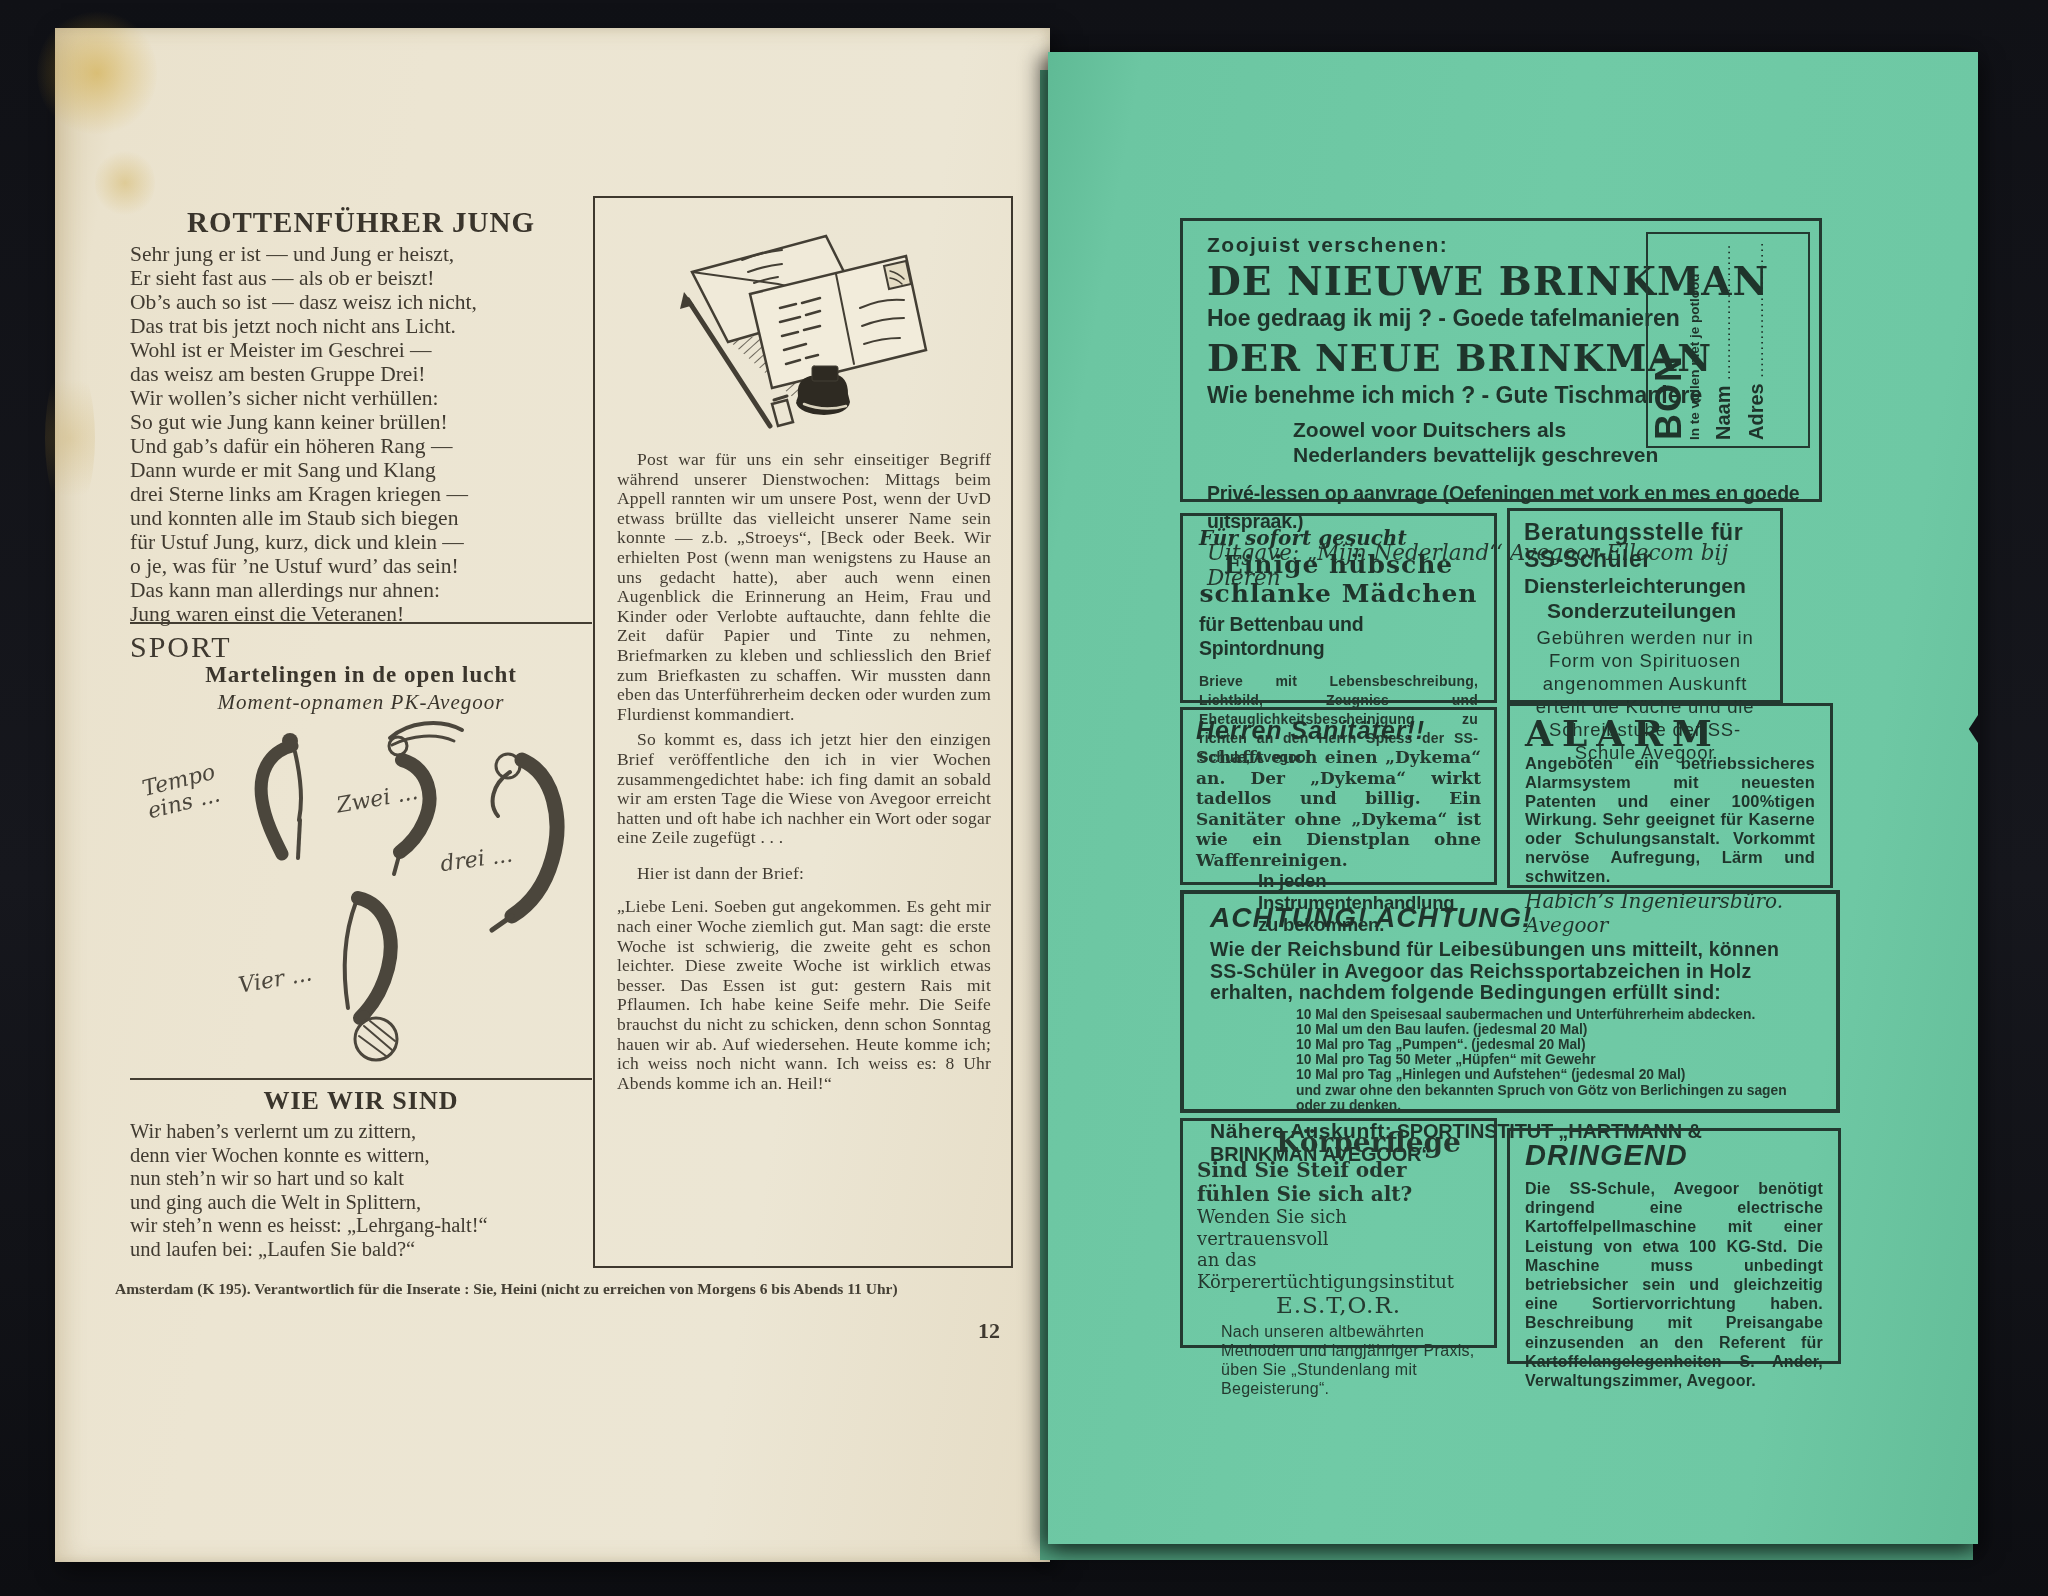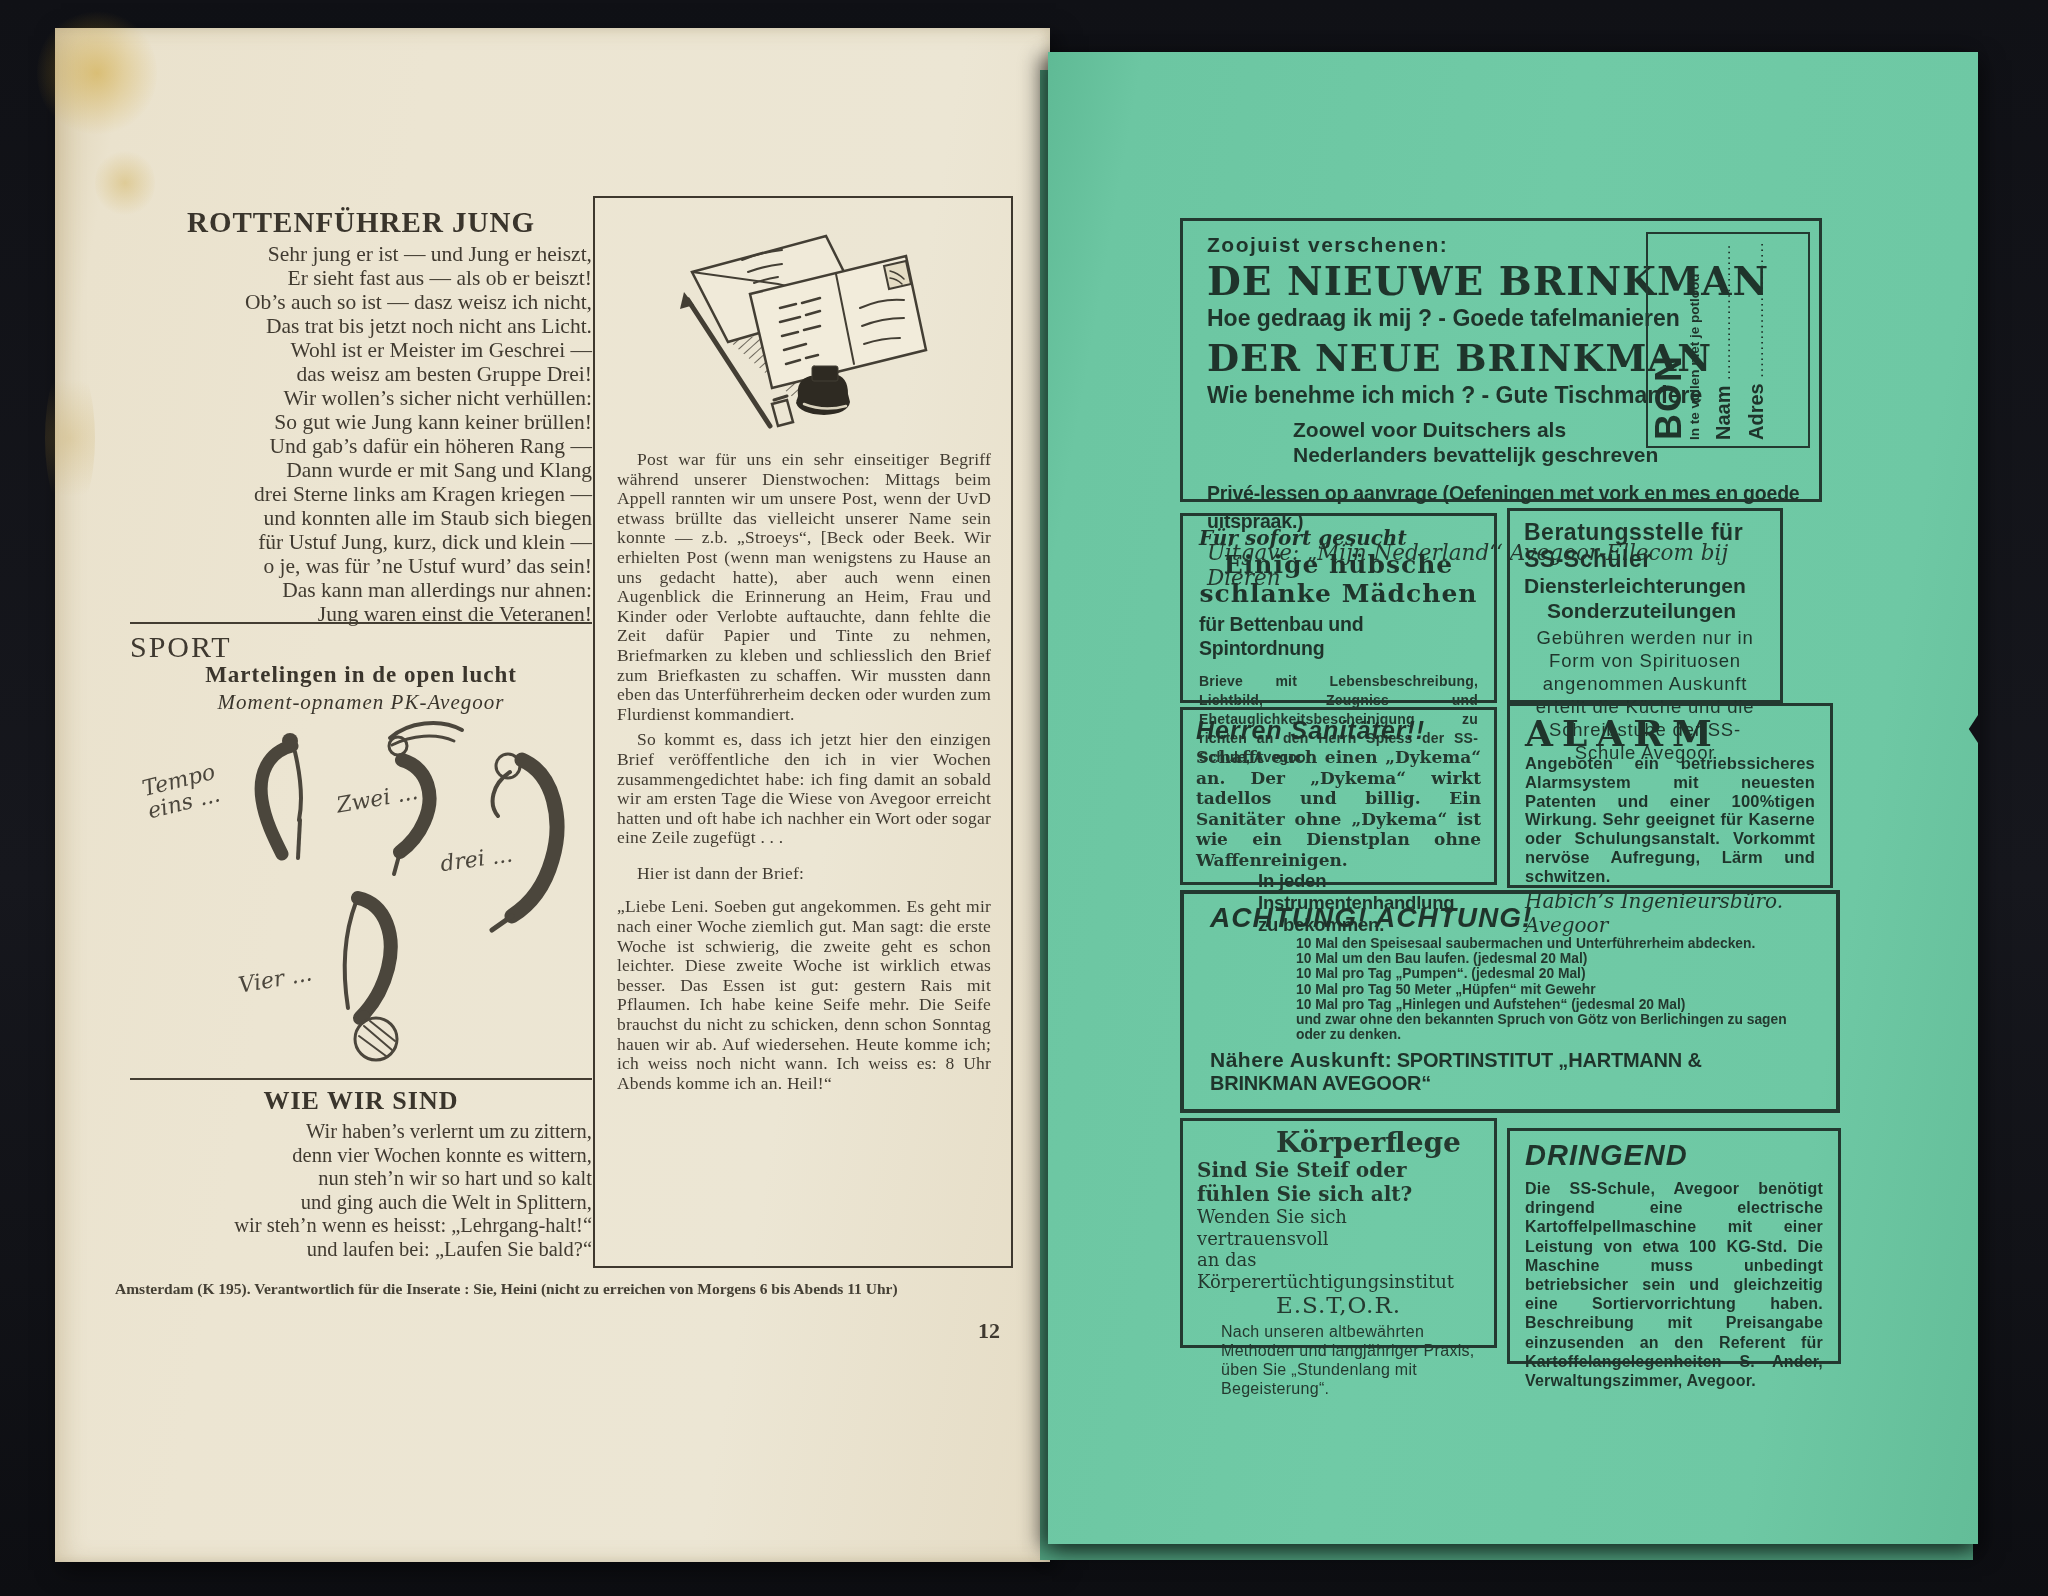--- a/index.html
+++ b/index.html
@@ -20,21 +20,21 @@
   .rule{position:absolute;left:75px;width:462px;border-top:2.5px solid #433d32;}
   #rule1{top:594px;}
   #sport-heading{position:absolute;left:75px;top:602px;font-size:30px;letter-spacing:2px;color:#3f3930;}
   #sport-sub1{top:634px;font-size:23px;}
   #sport-sub2{top:662px;font-size:21px;font-style:italic;font-weight:normal;}
   #figures{position:absolute;left:85px;top:680px;width:452px;height:366px;}
   .fig-label{position:absolute;font-family:"DejaVu Serif",serif;font-style:italic;font-size:22px;color:#4b463c;width:92px;line-height:1.05;}
   #rule2{top:1050px;}
   #poem2-title{top:1058px;font-size:26px;}
   #poem2{top:1092px;font-size:20.5px;line-height:23.5px;color:#413b31;}
-  .poem .line{white-space:nowrap;text-align:right;}
+  .poem .line{white-space:nowrap;}
   
   #post-box{position:absolute;left:538px;top:168px;width:420px;height:1072px;border:2.5px solid #3e382e;box-sizing:border-box;padding:6px 20px 0 22px;}
   #letters-illustration{display:block;margin:4px auto 10px auto;}
   .post-par{font-size:17.5px;line-height:19.6px;text-align:justify;color:#413b31;letter-spacing:.2px;}
   .indent{text-indent:20px;}
   #post-p2{margin-top:6px;}
   #post-p3{margin-top:16px;text-align:left;}
   #letter-par{margin-top:14px;}
   #imprint{position:absolute;left:60px;top:1252px;width:902px;font-size:15.5px;line-height:17.5px;font-weight:bold;color:#454035;font-family:"Liberation Serif",serif;}
   #page-number{position:absolute;left:770px;top:1290px;width:175px;text-align:right;font-size:22px;font-weight:bold;color:#3f3930;}
@@ -288,20 +288,21 @@
     </div>
 
     <div class="ad" id="ad-alarm">
       <div class="slab" id="alarm-title">ALARM</div>
       <div class="sans-b" id="alarm-body">Angeboten ein betriebssicheres Alarmsystem mit neuesten Patenten und einer 100%tigen Wirkung. Sehr geeignet für Kaserne oder Schulungsanstalt. Vorkommt nervöse Aufregung, Lärm und schwitzen.</div>
       <div id="alarm-sig">Habich’s  Ingenieursbüro.  Avegoor</div>
     </div>
 
     <div class="ad" id="ad-achtung">
       <div class="sans-b" id="ach-title">ACHTUNG!  ACHTUNG!</div>
+      <div class="sans-b" id="ach-intro">Wie der Reichsbund für Leibesübungen uns mitteilt, können SS-Schüler in Avegoor das Reichssportabzeichen in Holz erhalten, nachdem folgende Bedingungen erfüllt sind:</div>
       <div id="ach-list">
           <div class="cond">10 Mal den Speisesaal saubermachen und Unterführerheim abdecken.</div>
           <div class="cond">10 Mal um den Bau laufen. (jedesmal 20 Mal)</div>
           <div class="cond">10 Mal pro Tag „Pumpen“. (jedesmal 20 Mal)</div>
           <div class="cond">10 Mal pro Tag 50 Meter „Hüpfen“ mit Gewehr</div>
           <div class="cond">10 Mal pro Tag „Hinlegen und Aufstehen“ (jedesmal 20 Mal)</div>
           <div class="cond">und zwar ohne den bekannten Spruch von Götz von Berlichingen zu sagen oder zu denken.</div>
         </div>
       <div id="ach-footer">
         <span class="sans-b" id="ach-flabel">Nähere  Auskunft:</span>

